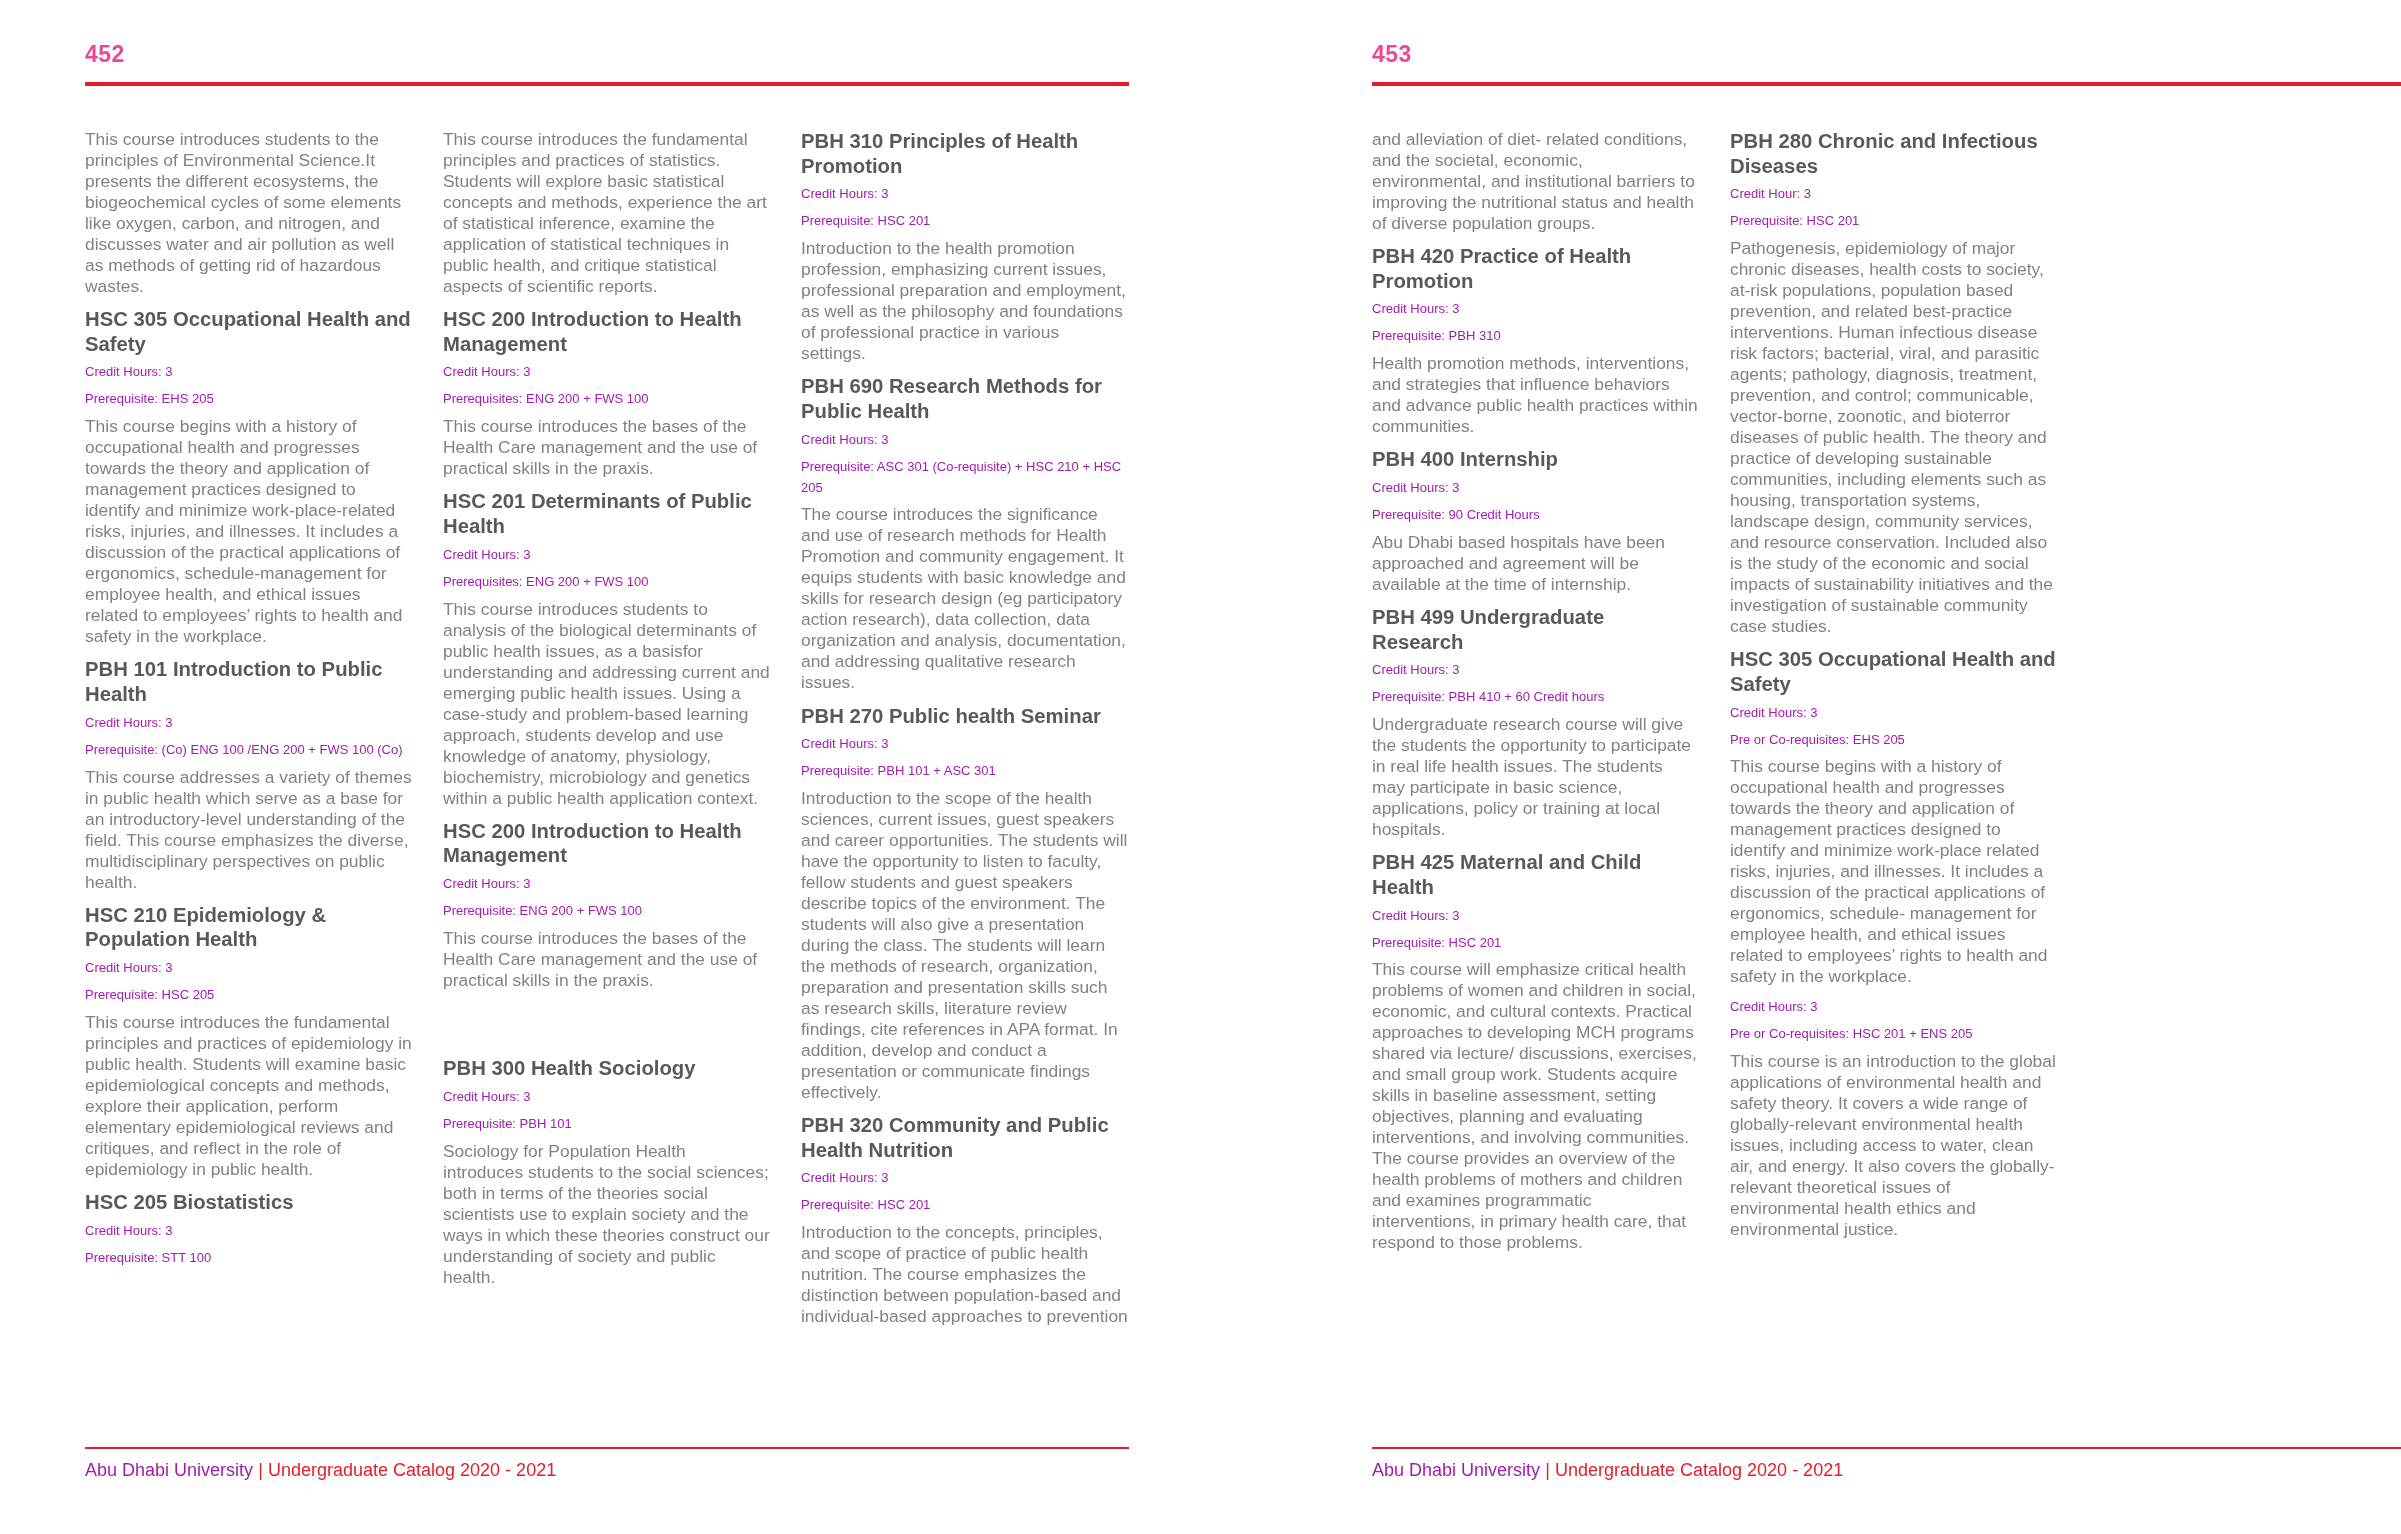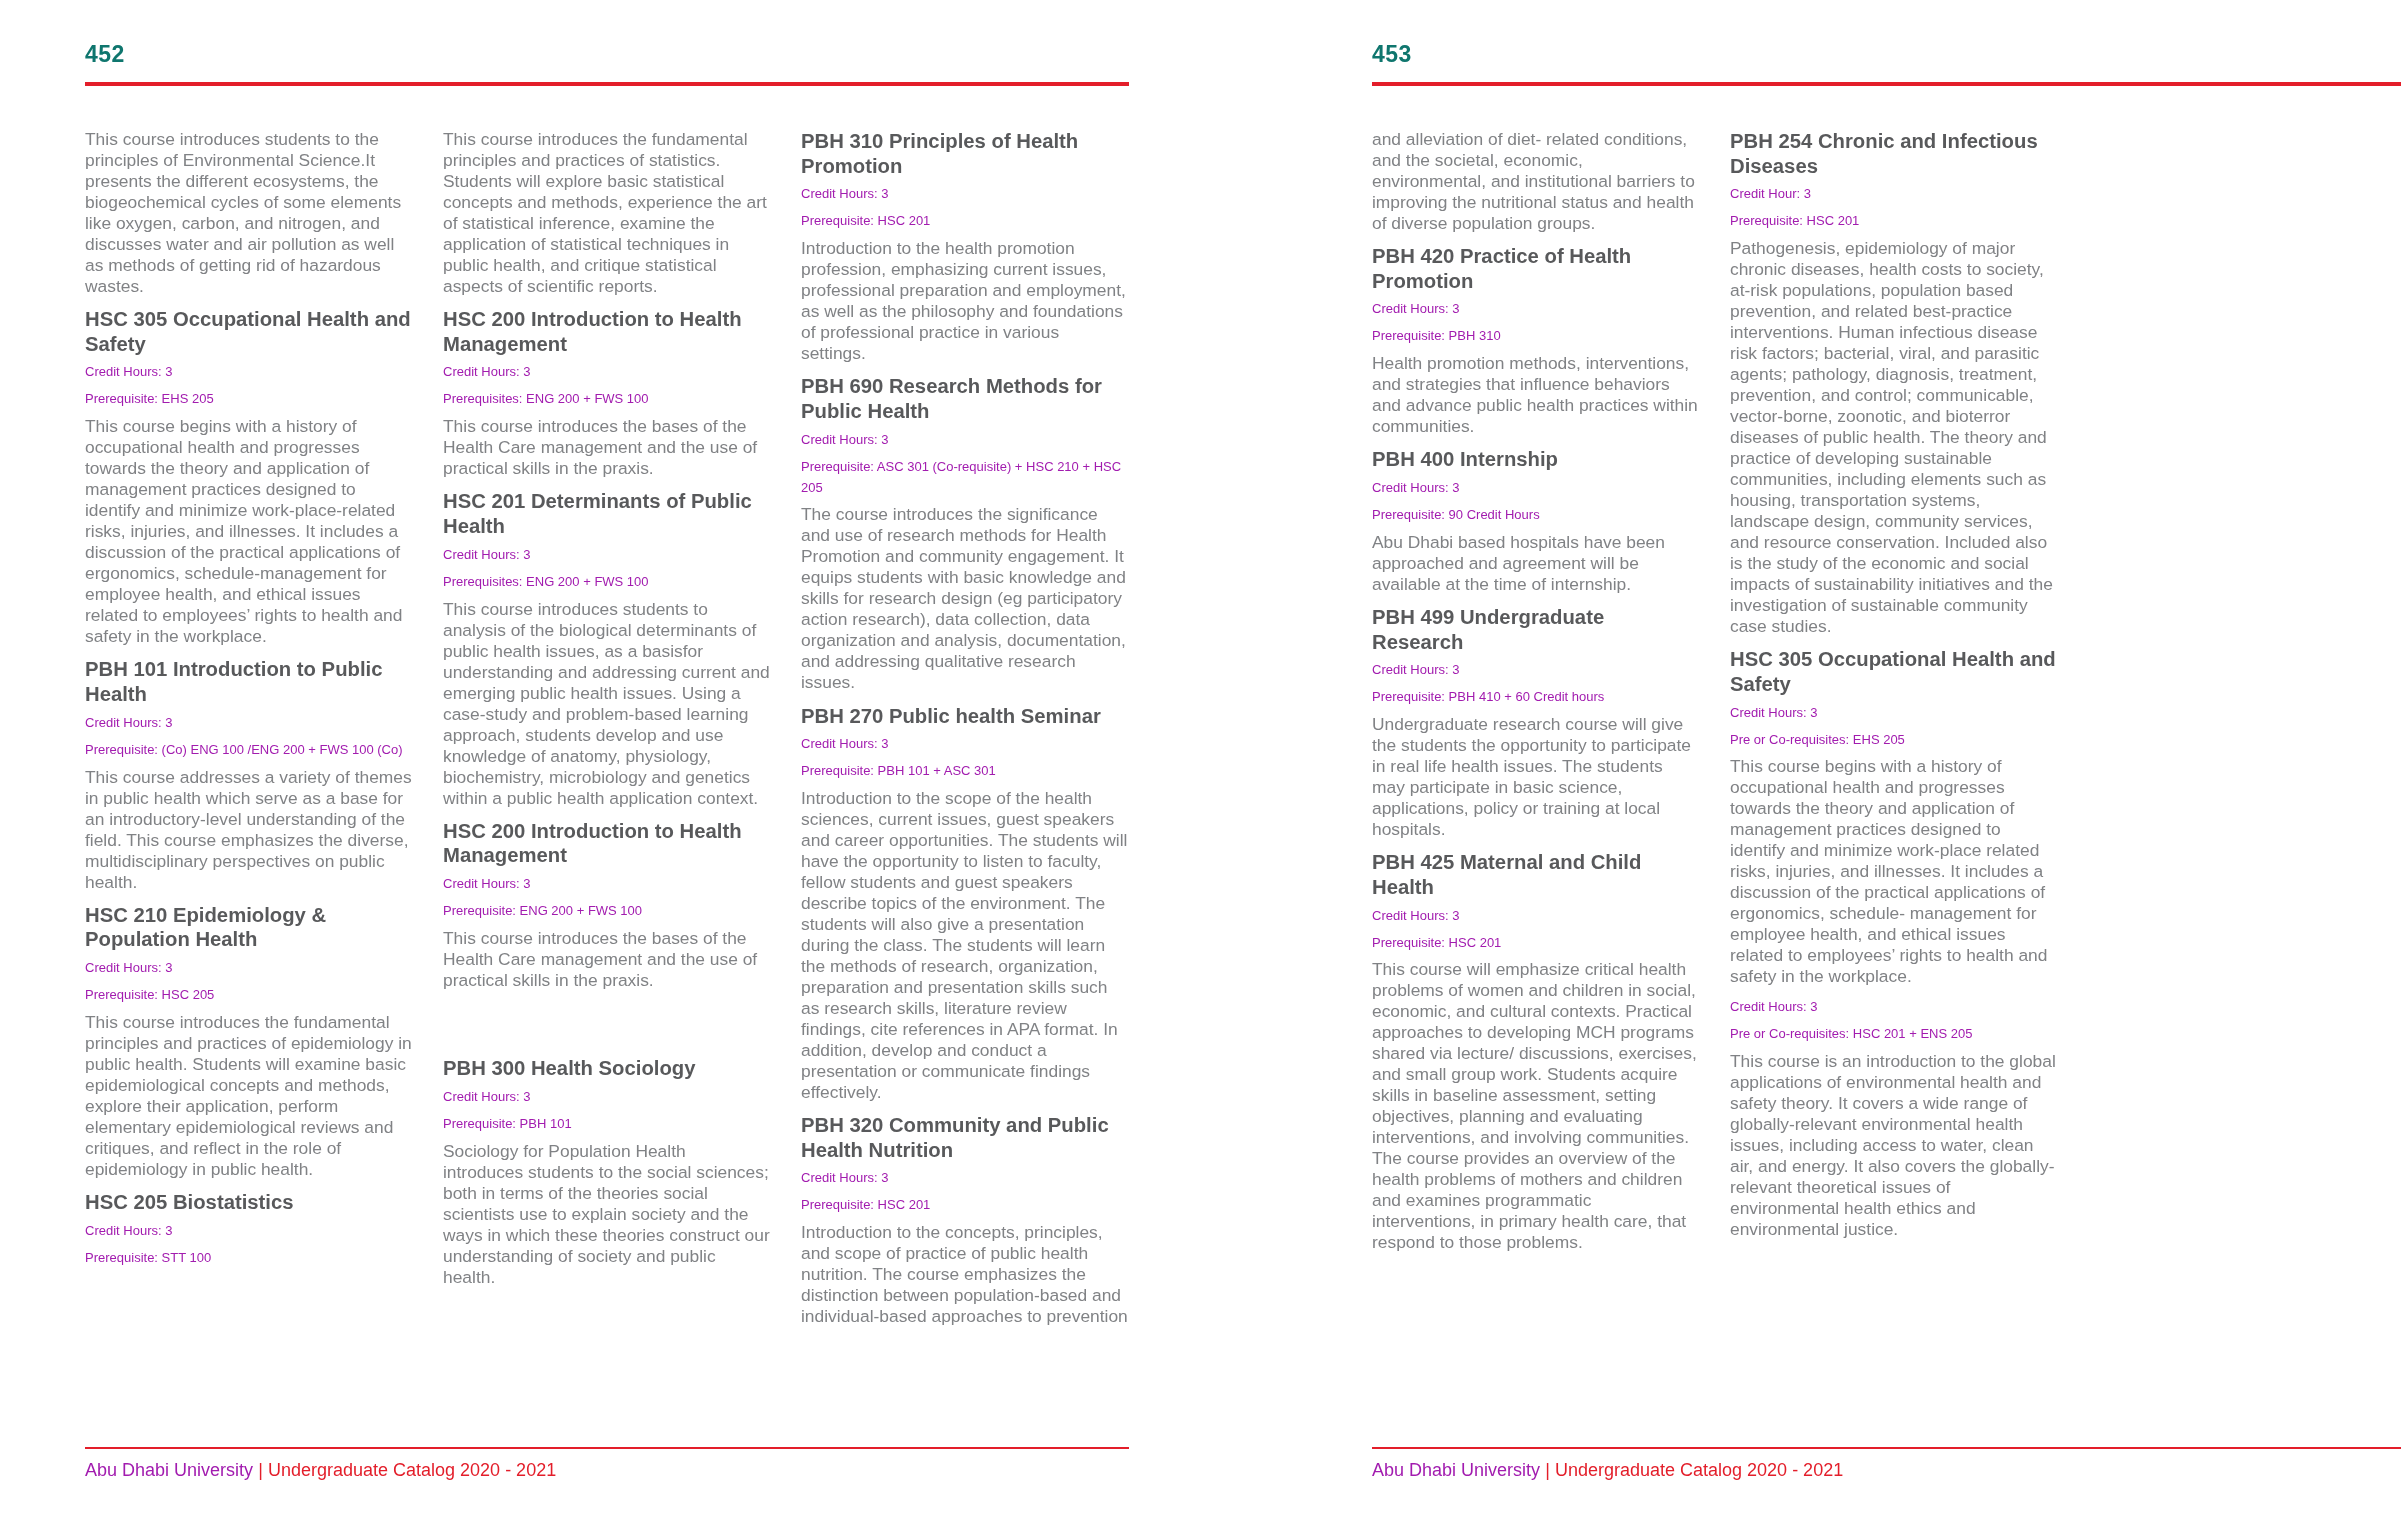--- a/index.html
+++ b/index.html
@@ -6,21 +6,21 @@
   body{
     width:2401px;height:1535px;position:relative;overflow:hidden;
     font-family:"Liberation Sans","DejaVu Sans",sans-serif;
     -webkit-font-smoothing:antialiased;
   }
   .page{position:absolute;top:0;width:1200px;height:1535px;background:#ffffff;}
   .p1{left:0;--ml:85px;}
   .p2{left:1269px;--ml:103px;}
   .page-number{
     position:absolute;top:41px;left:var(--ml);
-    font-size:23px;font-weight:700;color:#0f766e;letter-spacing:0.4px;text-align:right;
+    font-size:23px;font-weight:700;color:#ec4899;letter-spacing:0.4px;text-align:right;
   }
   .head-rule{position:absolute;top:82px;left:var(--ml);width:1044px;height:4.2px;background:#e31e2a;}
   .cols{position:absolute;top:129px;left:var(--ml);width:1044px;display:flex;gap:31px;}
   .col{width:327px;flex:0 0 327px;}
   .b-p{margin:6.8px 0 8.5px;font-size:17.4px;line-height:21px;color:#808285;}
   .b-h{margin:10.2px 0 5.1px;font-size:20.3px;line-height:24.6px;font-weight:700;color:#58595b;}
   .b-m{margin:0 0 6px;font-size:13px;line-height:21px;color:#a21caf;}
   .b-gap{height:47px;}
   .col > :first-child{margin-top:0;}
   .foot-rule{position:absolute;top:1447px;left:var(--ml);width:1044px;height:1.7px;background:#e31e2a;}
@@ -116,21 +116,21 @@
         <h3 class="b-h">PBH 499 Undergraduate Research</h3>
         <div class="b-m">Credit Hours: 3</div>
         <div class="b-m">Prerequisite: PBH 410 + 60 Credit hours</div>
         <div class="b-p">Undergraduate research course will give the students the opportunity to participate in real life health issues. The students may participate in basic science, applications, policy or training at local hospitals.</div>
         <h3 class="b-h">PBH 425 Maternal and Child Health</h3>
         <div class="b-m">Credit Hours: 3</div>
         <div class="b-m">Prerequisite: HSC 201</div>
         <div class="b-p">This course will emphasize critical health problems of women and children in social, economic, and cultural contexts. Practical approaches to developing MCH programs shared via lecture/ discussions, exercises, and small group work. Students acquire skills in baseline assessment, setting objectives, planning and evaluating interventions, and involving communities. The course provides an overview of the health problems of mothers and children and examines programmatic interventions, in primary health care, that respond to those problems.</div>
       </div>
       <div class="col">
-        <h3 class="b-h">PBH 254 Chronic and Infectious Diseases</h3>
+        <h3 class="b-h">PBH 280 Chronic and Infectious Diseases</h3>
         <div class="b-m">Credit Hour: 3</div>
         <div class="b-m">Prerequisite: HSC 201</div>
         <div class="b-p">Pathogenesis, epidemiology of major chronic diseases, health costs to society, at-risk populations, population based prevention, and related best-practice interventions. Human infectious disease risk factors; bacterial, viral, and parasitic agents; pathology, diagnosis, treatment, prevention, and control; communicable, vector-borne, zoonotic, and bioterror diseases of public health. The theory and practice of developing sustainable communities, including elements such as housing, transportation systems, landscape design, community services, and resource conservation. Included also is the study of the economic and social impacts of sustainability initiatives and the investigation of sustainable community case studies.</div>
         <h3 class="b-h">HSC 305 Occupational Health and Safety</h3>
         <div class="b-m">Credit Hours: 3</div>
         <div class="b-m">Pre or Co-requisites: EHS 205</div>
         <div class="b-p">This course begins with a history of occupational health and progresses towards the theory and application of management practices designed to identify and minimize work-place related risks, injuries, and illnesses. It includes a discussion of the practical applications of ergonomics, schedule- management for employee health, and ethical issues related to employees’ rights to health and safety in the workplace.</div>
         <div class="b-m">Credit Hours: 3</div>
         <div class="b-m">Pre or Co-requisites: HSC 201 + ENS 205</div>
         <div class="b-p">This course is an introduction to the global applications of environmental health and safety theory. It covers a wide range of globally-relevant environmental health issues, including access to water, clean air, and energy. It also covers the globally-relevant theoretical issues of environmental health ethics and environmental justice.</div>

